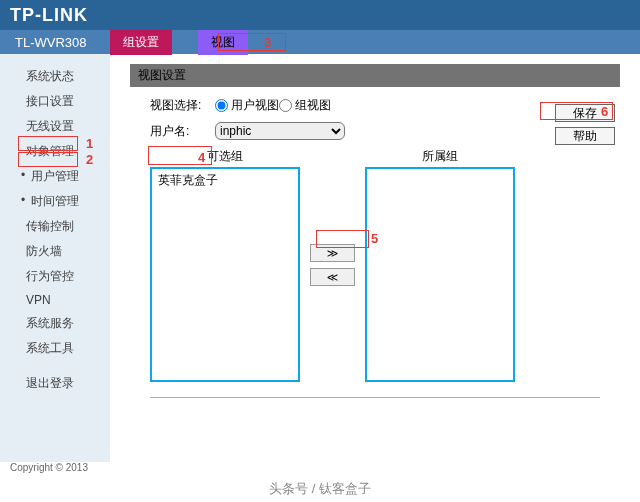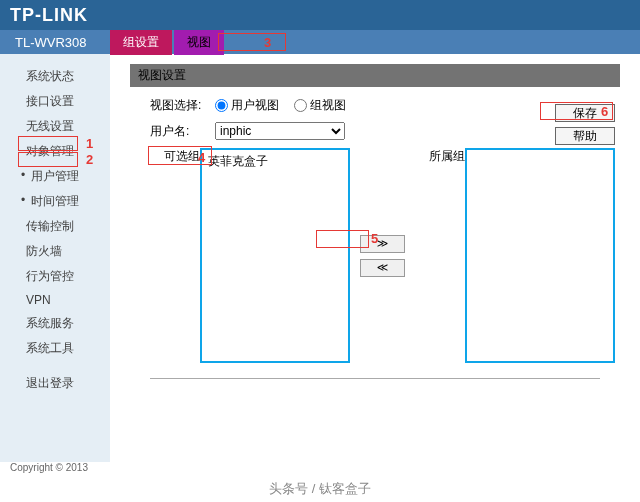--- a/index.html
+++ b/index.html
@@ -3,36 +3,36 @@
 <meta charset="utf-8">
 <style>
 * { margin: 0; padding: 0; box-sizing: border-box; }
 body { font-family: Arial, sans-serif; font-size: 12px; width: 640px; height: 502px; background: #fff; position: relative; }
 .header { background: #2a6496; color: #fff; height: 30px; display: flex; align-items: center; padding-left: 10px; }
 .logo { font-size: 18px; font-weight: bold; letter-spacing: 1px; }
 .subheader { background: #4a7fb5; color: #fff; height: 24px; display: flex; align-items: center; }
 .model { width: 110px; padding-left: 15px; font-size: 13px; }
 .tabs { display: flex; gap: 2px; }
 .tab { background: #be185d; color: #fff; padding: 3px 12px; font-size: 12px; cursor: pointer; border: 1px solid transparent; }
-.tab.active { background: #a21caf; color: #000; }
+.tab.active { background: #8b5cf6; color: #000; margin-left: 24px; }
 .container { display: flex; height: calc(100% - 54px - 40px); }
 .sidebar { width: 110px; background: #e5eef5; padding-top: 10px; }
 .sidebar-item { padding: 3px 0 3px 25px; color: #404040; cursor: pointer; border: 1px solid transparent; position: relative; }
 .sidebar-sub { padding-left: 30px; }
 .sidebar-sub::before { content: "• "; position: absolute; left: 20px; }
 .sidebar-space { height: 10px; }
 .main { flex: 1; padding: 10px 20px; position: relative; }
 .section-title { background: #737373; padding: 3px 8px; font-size: 12px; margin-bottom: 10px; }
 .form-row { display: flex; align-items: center; margin-bottom: 8px; padding-left: 20px; }
 .form-label { width: 65px; }
-.radio-group { display: flex; gap: 15px; }
+.radio-group { display: flex; }
 .radio-item { display: flex; align-items: center; gap: 3px; }
-.select { width: 130px; height: 18px; font-size: 12px; }
+.select { width: 130px; height: 18px; font-size: 12px; border-radius: 6px; }
 .listbox-row { display: flex; gap: 10px; padding-left: 20px; margin-top: 5px; align-items: stretch; }
-.listbox-wrap { display: flex; flex-direction: row; margin-left: 14px; }
+.listbox-wrap { display: flex; flex-direction: column; }
 .listbox-title { text-align: center; font-size: 12px; padding-bottom: 2px; }
 .listbox { width: 150px; height: 215px; border: 2px solid #0ea5e9; overflow: auto; }
 .list-item { padding: 2px 5px; cursor: pointer; border: 1px solid transparent; }
 .arrow-col { display: flex; flex-direction: column; justify-content: center; gap: 6px; }
 .arrow-btn { width: 45px; height: 18px; border: 1px solid #999; background: #f0f0f0; cursor: pointer; font-size: 11px; display: flex; align-items: center; justify-content: center; }
 .right-btns { position: absolute; right: 25px; top: 50px; display: flex; flex-direction: column; gap: 5px; }
 .action-btn { width: 60px; height: 18px; border: 1px solid #666; background: #f5f5f5; cursor: pointer; font-size: 12px; display: flex; align-items: center; justify-content: center; }
 .divider { border-top: 1px solid #aaa; margin: 15px 20px 0 20px; }
 .annot { position: absolute; border: 1px solid #e53935; pointer-events: none; }
 .annot-num { position: absolute; color: #e53935; font-size: 13px; font-weight: bold; }

